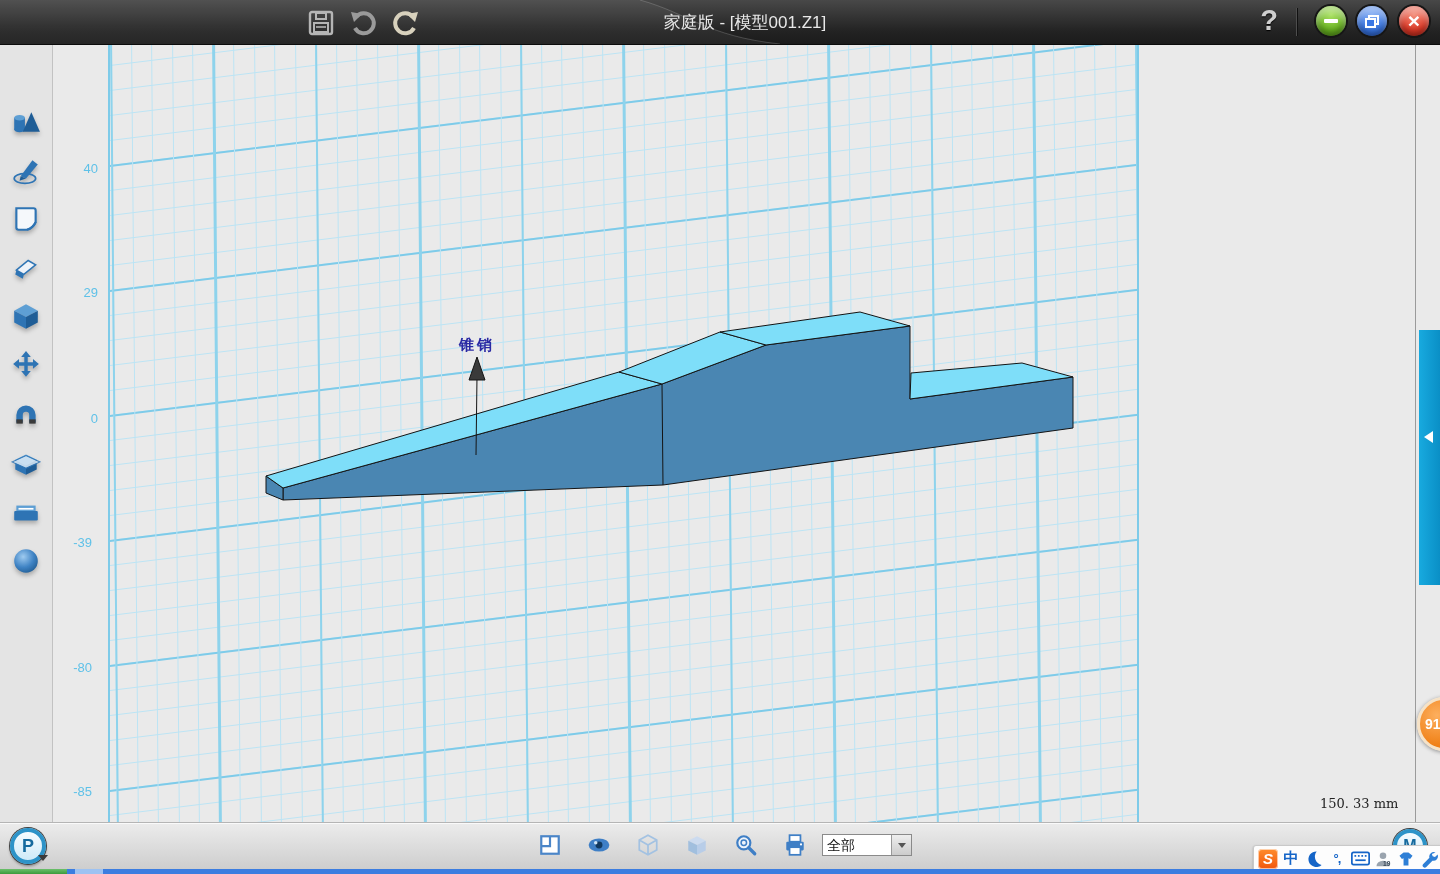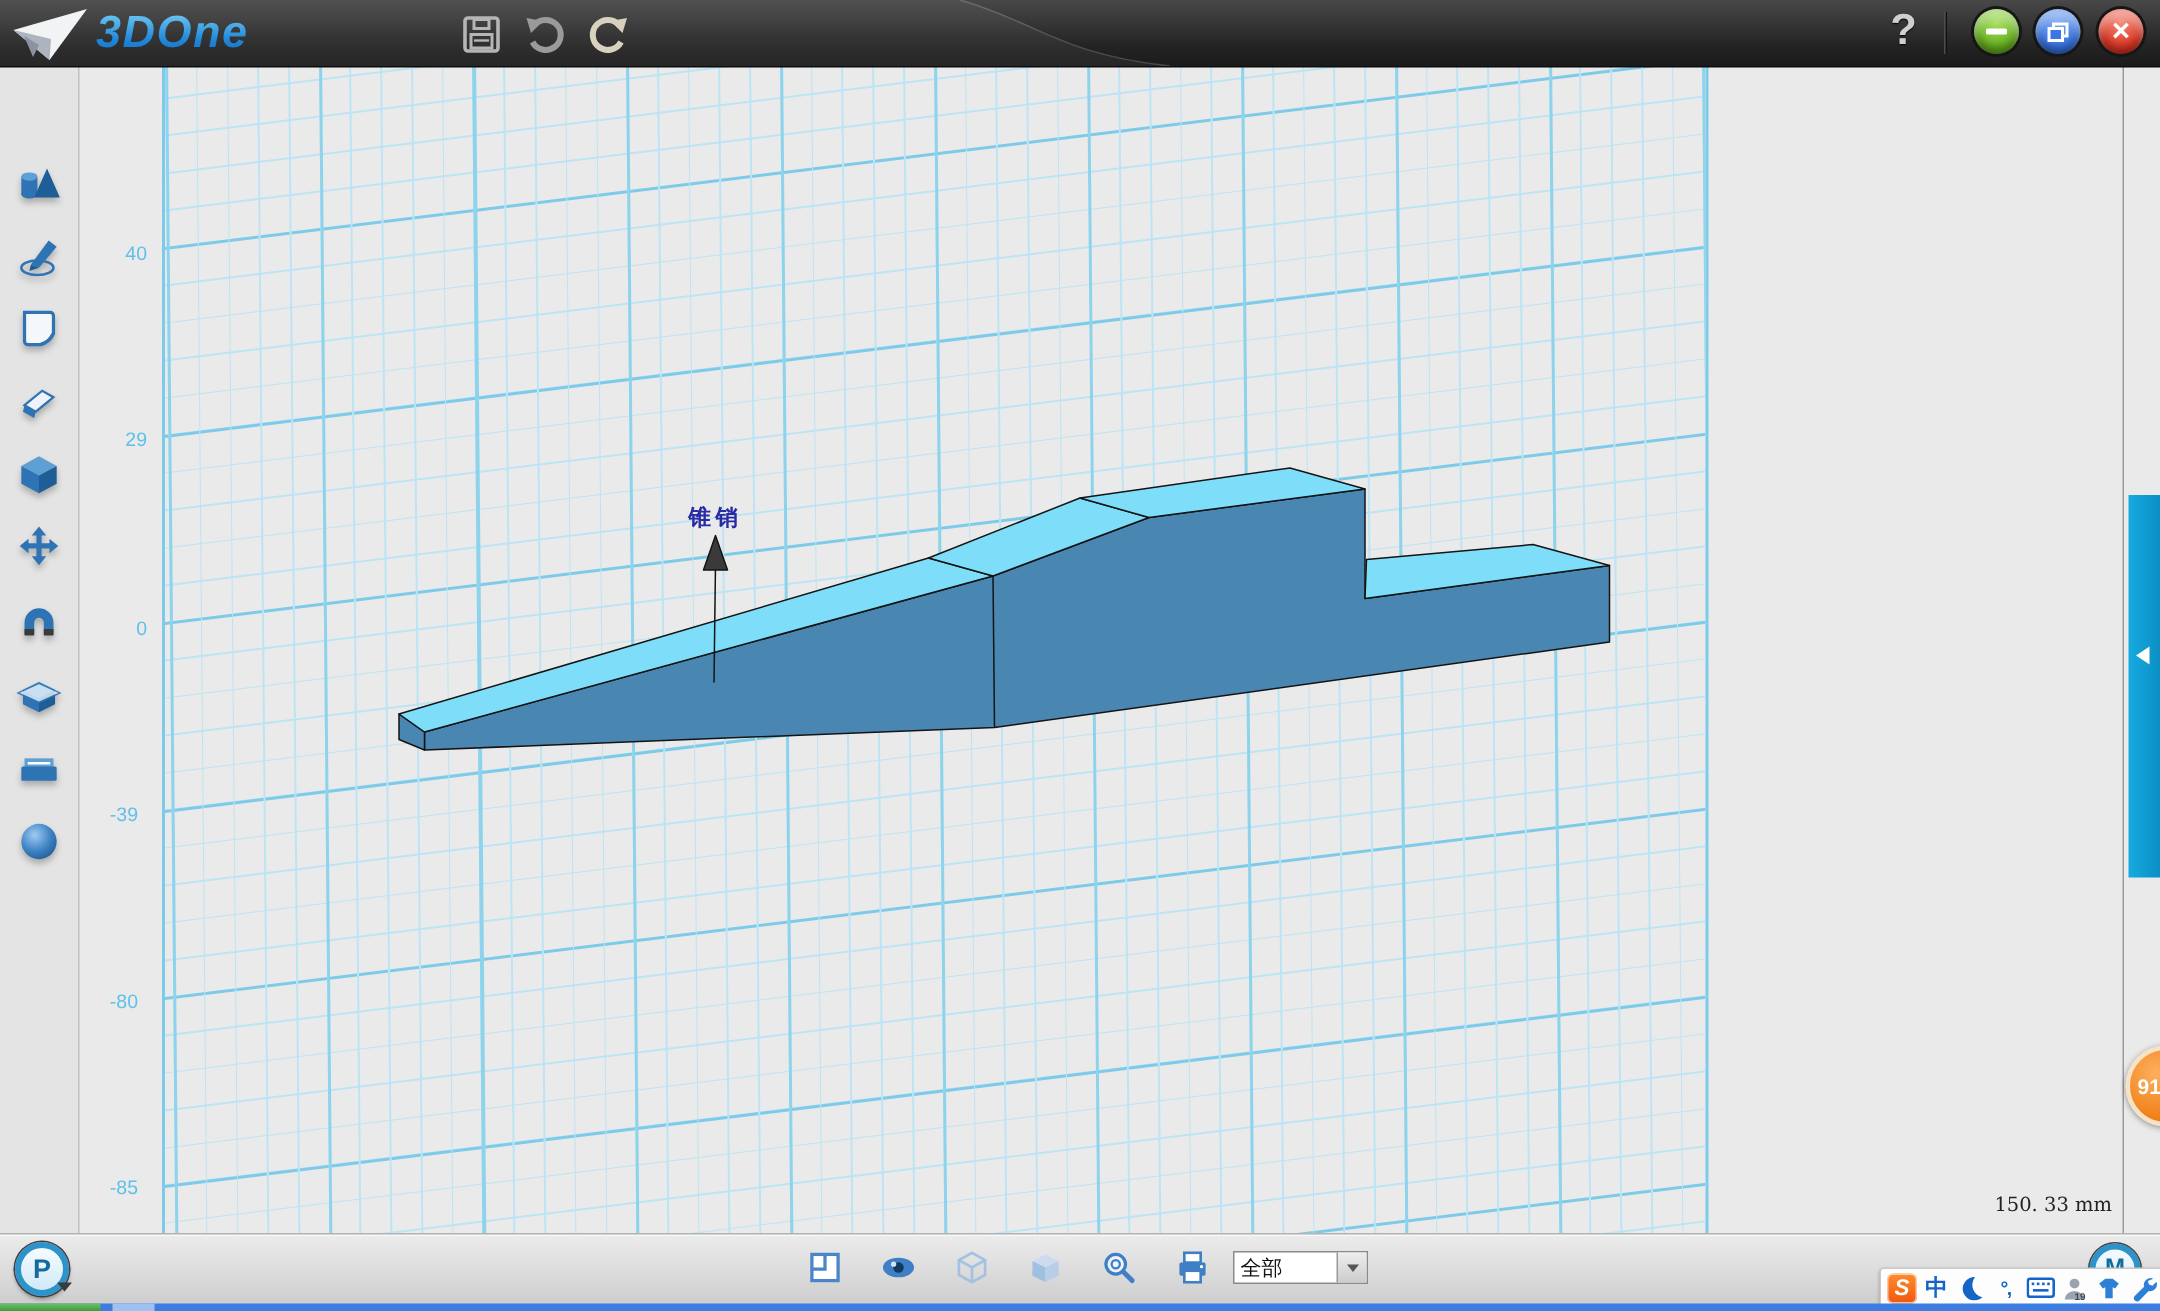--- a/index.html
+++ b/index.html
@@ -49,21 +49,21 @@
     background-image:
       repeating-linear-gradient(to right,#8ed3ec 0 2px,transparent 2px 102.5px),
       repeating-linear-gradient(to right,#bce4f4 0 1px,transparent 1px 20.5px);
     background-position:5px 0,5px 0;}
   .axis-label{position:absolute;width:30px;text-align:right;font-size:13px;color:#5ec1e8;z-index:2;}
   .watermark{position:absolute;left:622px;top:405px;font-size:40px;font-style:italic;font-weight:bold;
     letter-spacing:3px;color:rgba(175,186,198,.5);z-index:4;font-family:"DejaVu Serif",serif;}
   .annotation{position:absolute;left:459px;top:336px;font-size:15px;font-weight:bold;letter-spacing:3px;color:#2a2aa4;z-index:6;}
   #modelsvg{position:absolute;left:0;top:0;z-index:3;}
   #modelsvg polygon,#modelsvg line{stroke:#141414;stroke-width:1;stroke-linejoin:round;}
-  .dim-readout{position:absolute;left:1320px;top:796px;width:88px;text-align:right;font-size:13px;color:#222;
+  .dim-readout{position:absolute;left:1320px;top:796px;width:88px;font-size:13px;color:#222;
     font-family:"DejaVu Serif",serif;z-index:2;}
   .panel-line{position:absolute;left:1415px;top:44px;width:1px;height:778px;background:#9b9b9b;z-index:2;}
   .side-tab{position:absolute;left:1419px;top:330px;width:21px;height:255px;z-index:5;cursor:pointer;
     background:linear-gradient(to right,#18aadf,#0a8fc6);}
   .side-tab .arrow{position:absolute;left:5px;top:101px;width:0;height:0;
     border-top:6px solid transparent;border-bottom:6px solid transparent;border-right:9px solid #fff;}
   .notif-badge{position:absolute;left:1417px;top:697px;width:54px;height:54px;border-radius:50%;z-index:7;cursor:pointer;
     background:radial-gradient(circle at 35% 32%,#fdaf5e,#ef7e13 70%);border:3px solid #f6e2c6;
     box-shadow:0 1px 4px rgba(0,0,0,.4);box-sizing:border-box;
     display:flex;align-items:center;color:#fff;font-size:14px;font-weight:bold;padding-left:5px;}
@@ -99,28 +99,20 @@
 </head>
 <body>
 
 <div id="app">
 
   <div class="titlebar">
     <svg class="tb-swoosh" width="900" height="44">
       <path d="M0,0 H640 C690,14 706,36 780,44 H0 Z" fill="rgba(255,255,255,0.05)"></path>
       <path d="M640,0 C690,14 706,36 780,44" stroke="rgba(255,255,255,0.18)" fill="none"></path>
     </svg>
-    <div class="brand">
-      <svg width="54" height="40" viewBox="0 0 54 40">
-        <polygon points="3,18 52,4 27,38" fill="#f2f3f5"></polygon>
-        <polygon points="3,18 28,24 27,38" fill="#aeb4bf"></polygon>
-        <polygon points="10,22 16,36 20,28" fill="#8b92a0"></polygon>
-      </svg>
-      <span class="brand-text">3DOne</span>
-    </div>
 
     <div class="tb-icon" style="left:306px;">
       <svg width="26" height="26" viewBox="0 0 26 26">
         <rect x="2" y="2" width="22" height="22" rx="2" fill="none" stroke="#b5b5b5" stroke-width="2.4"></rect>
         <rect x="8" y="3" width="10" height="6" fill="none" stroke="#b5b5b5" stroke-width="2"></rect>
         <rect x="6" y="13" width="14" height="9" fill="none" stroke="#b5b5b5" stroke-width="2"></rect>
         <line x1="8" y1="17" x2="18" y2="17" stroke="#b5b5b5" stroke-width="1.6"></line>
       </svg>
     </div>
     <div class="tb-icon" style="left:349px;">
@@ -129,20 +121,21 @@
         <polygon points="1,3 12,5 4,13" fill="#9a9a9a"></polygon>
       </svg>
     </div>
     <div class="tb-icon" style="left:390px;">
       <svg width="28" height="28" viewBox="0 0 28 28">
         <path d="M22,8 A10,10 0 1 0 23,19" fill="none" stroke="#d8d1bd" stroke-width="4"></path>
         <polygon points="27,3 16,5 24,13" fill="#d8d1bd"></polygon>
       </svg>
     </div>
 
+    <div class="tb-title">家庭版 - [模型001.Z1]</div>
 
     <div class="help-q">?</div>
     <div class="tb-sep"></div>
 
     <div class="win-btn wb-min" style="left:1316px;">
       <span class="glyph-minus"></span>
     </div>
     <div class="win-btn wb-res" style="left:1357px;">
       <span class="glyph-restore">
           <i class="b"></i>

